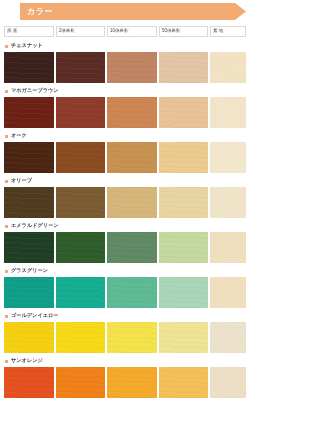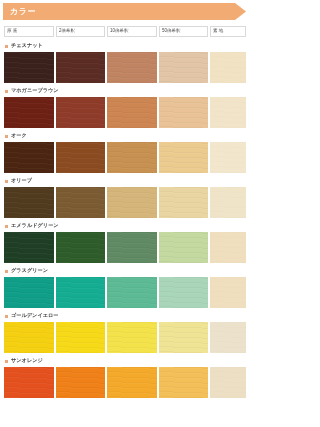--- a/index.html
+++ b/index.html
@@ -16,21 +16,21 @@
     position: relative;
     width: 250px;
     height: 427px;
     background: #ffffff;
     padding: 0;
   }
 
   
   .banner-wrap {
     position: relative;
-    margin: 3px 4px 0 3px;
+    margin: 3px 4px 0 20px;
     height: 17px;
   }
   .banner {
     position: relative;
     height: 17px;
     background: #f2ab72;
     -webkit-clip-path: polygon(0 0, calc(100% - 11px) 0, 100% 50%, calc(100% - 11px) 100%, 0 100%);
     clip-path: polygon(0 0, calc(100% - 11px) 0, 100% 50%, calc(100% - 11px) 100%, 0 100%);
     display: flex;
     align-items: center;

